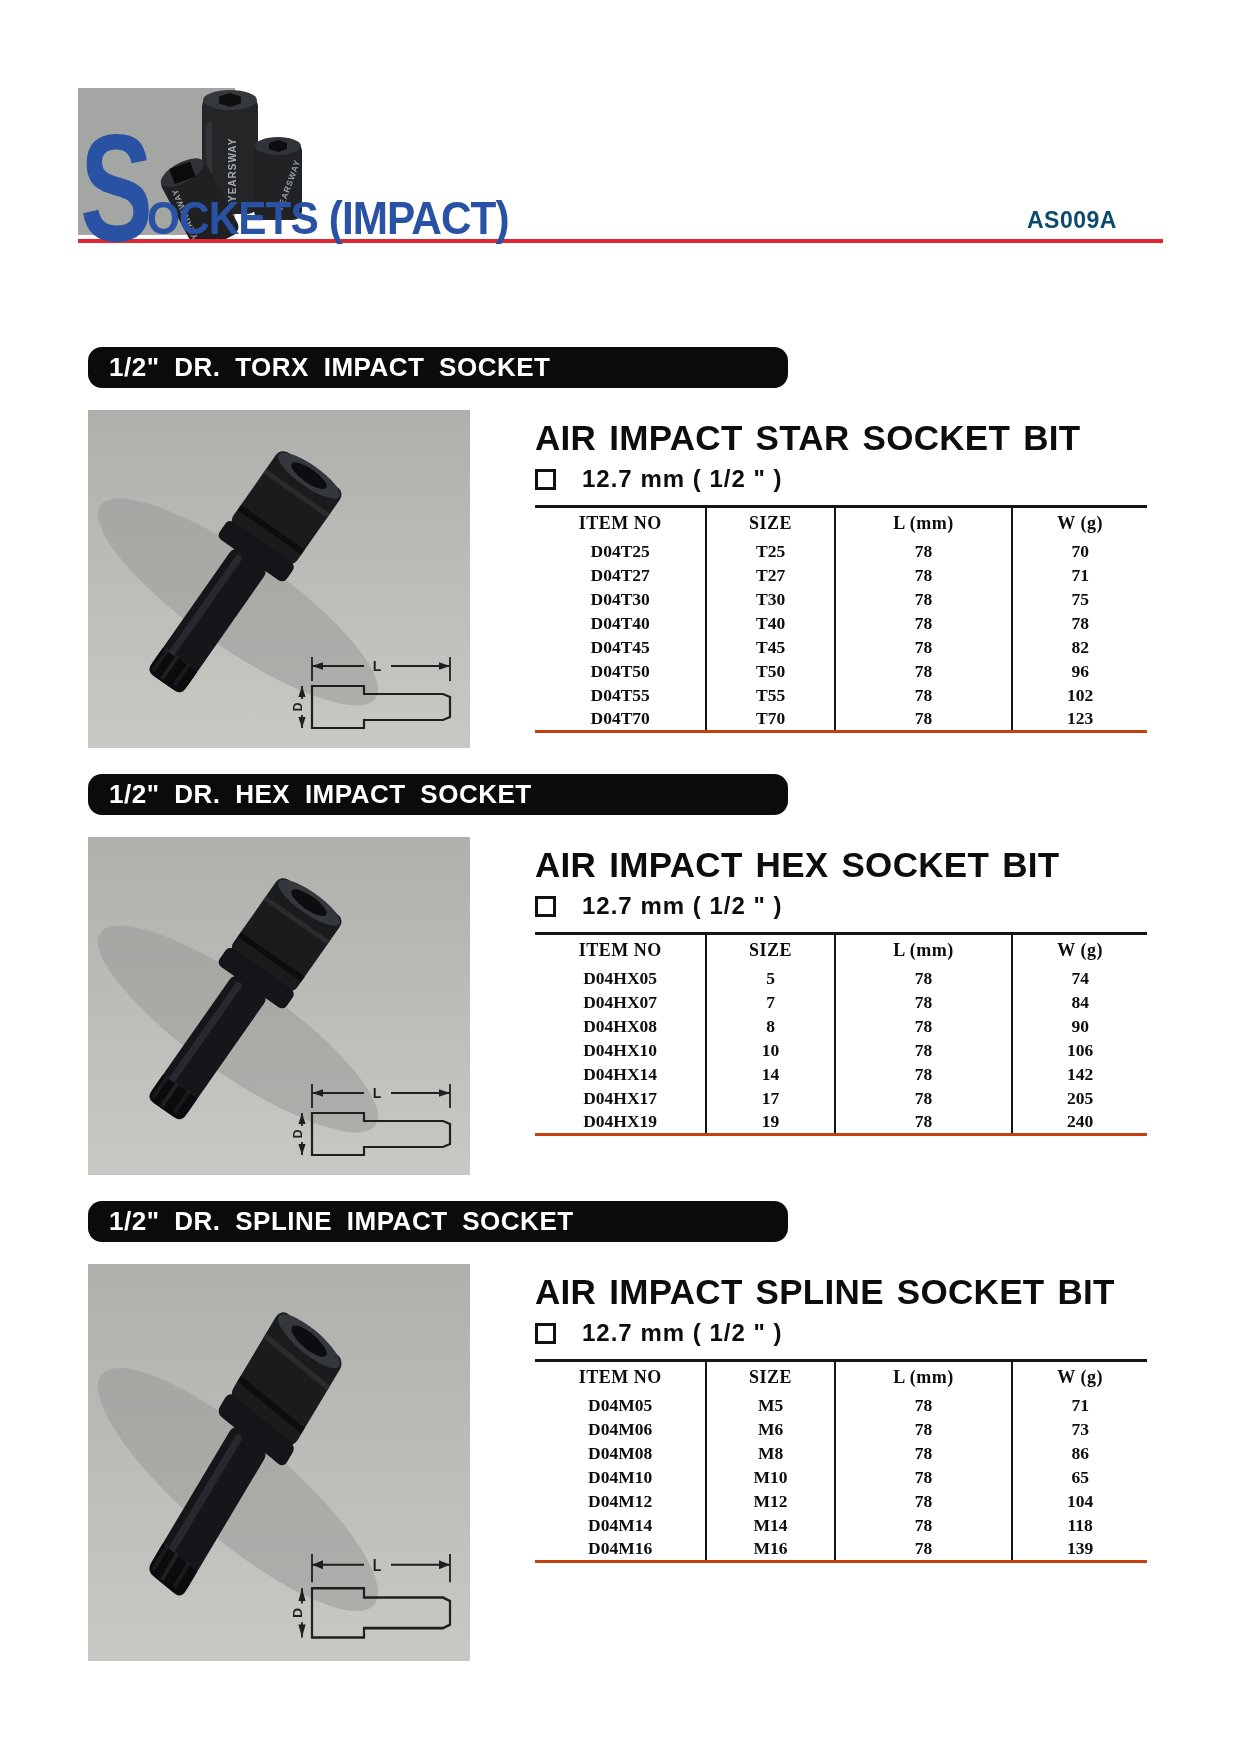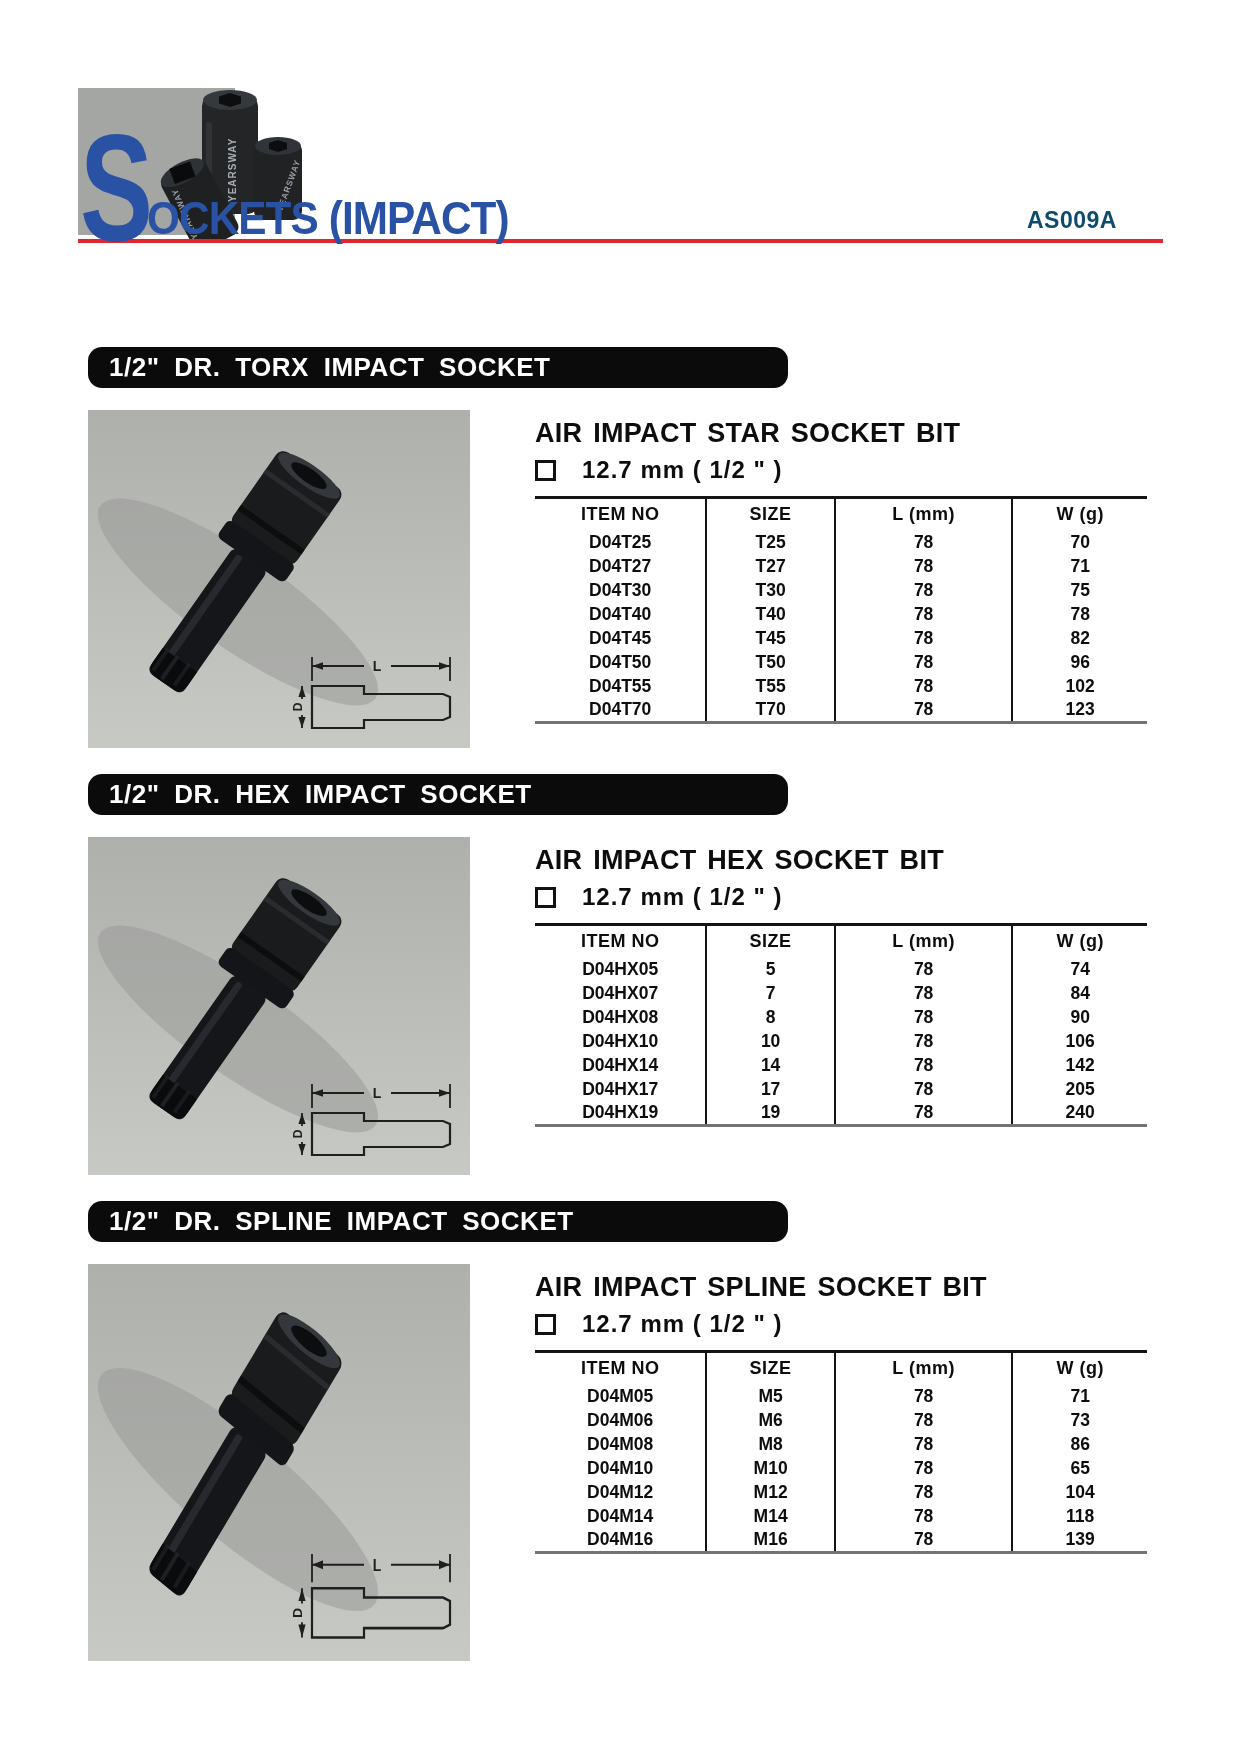--- a/index.html
+++ b/index.html
@@ -54,37 +54,37 @@
 
   .section-body { display: flex; align-items: flex-start; }
   .photo-box { width: 382px; flex: 0 0 382px; margin-right: 65px; overflow: hidden; }
   .photo-0 { height: 338px; }
   .photo-1 { height: 338px; }
   .photo-2 { height: 397px; }
   .photo-svg { width: 100%; height: 100%; display: block; }
 
   .details { width: 612px; padding-top: 8px; }
   .product-heading {
-    font-size: 27px; font-weight: bold; color: #0d0d0d;
+    font-size: 35px; font-weight: bold; color: #0d0d0d;
     letter-spacing: 0.3px; word-spacing: 3px; white-space: nowrap;
     margin-bottom: 7px;
   }
   .spec-line { display: flex; align-items: center; margin-bottom: 12px; }
   .spec-checkbox {
     width: 21px; height: 21px; border: 3px solid #111;
     display: inline-block; flex: 0 0 auto;
   }
   .spec-text {
     font-size: 24px; font-weight: bold; color: #0d0d0d;
     margin-left: 26px; letter-spacing: 1px; white-space: nowrap;
   }
 
   table.spec-table {
     width: 612px; border-collapse: collapse; table-layout: fixed;
-    border-top: 3px solid #141414; border-bottom: 3px solid #737373;
+    border-top: 3px solid #141414; border-bottom: 3px solid #c2410c; font-family: Liberation Serif, serif;
   }
   table.spec-table col.c1 { width: 28%; }
   table.spec-table col.c2 { width: 21%; }
   table.spec-table col.c3 { width: 29%; }
   table.spec-table col.c4 { width: 22%; }
   table.spec-table th {
     font-size: 18px; font-weight: bold; text-align: center;
     height: 33px; vertical-align: middle; color: #0d0d0d; letter-spacing: 0.5px;
   }
   table.spec-table td {

